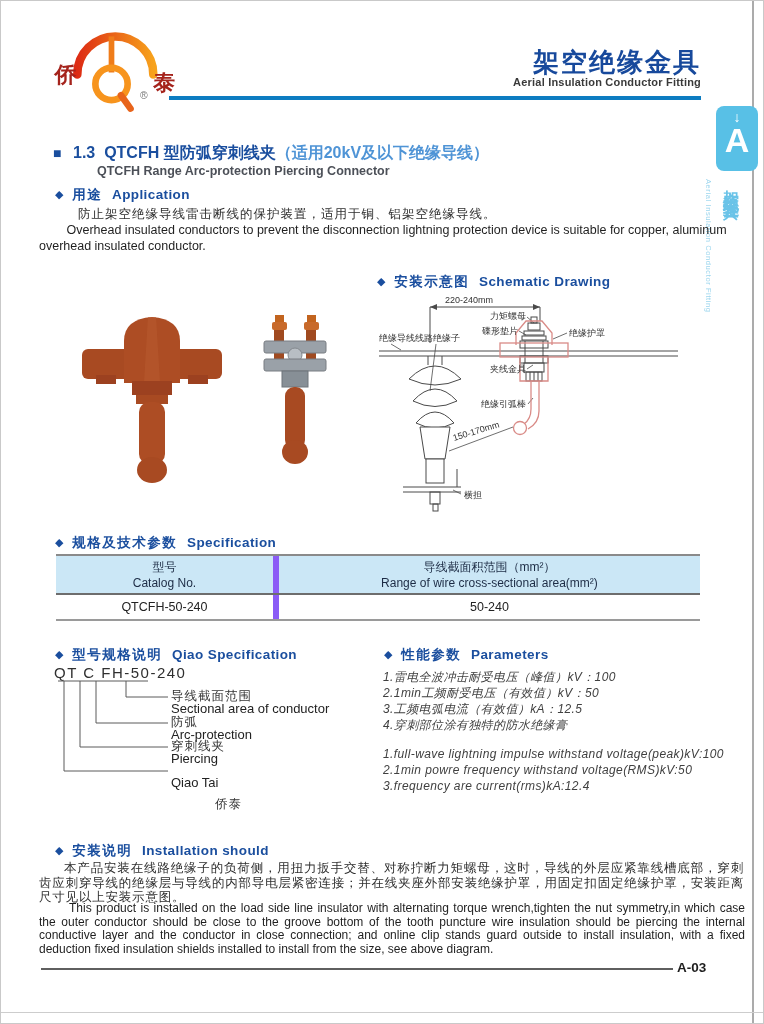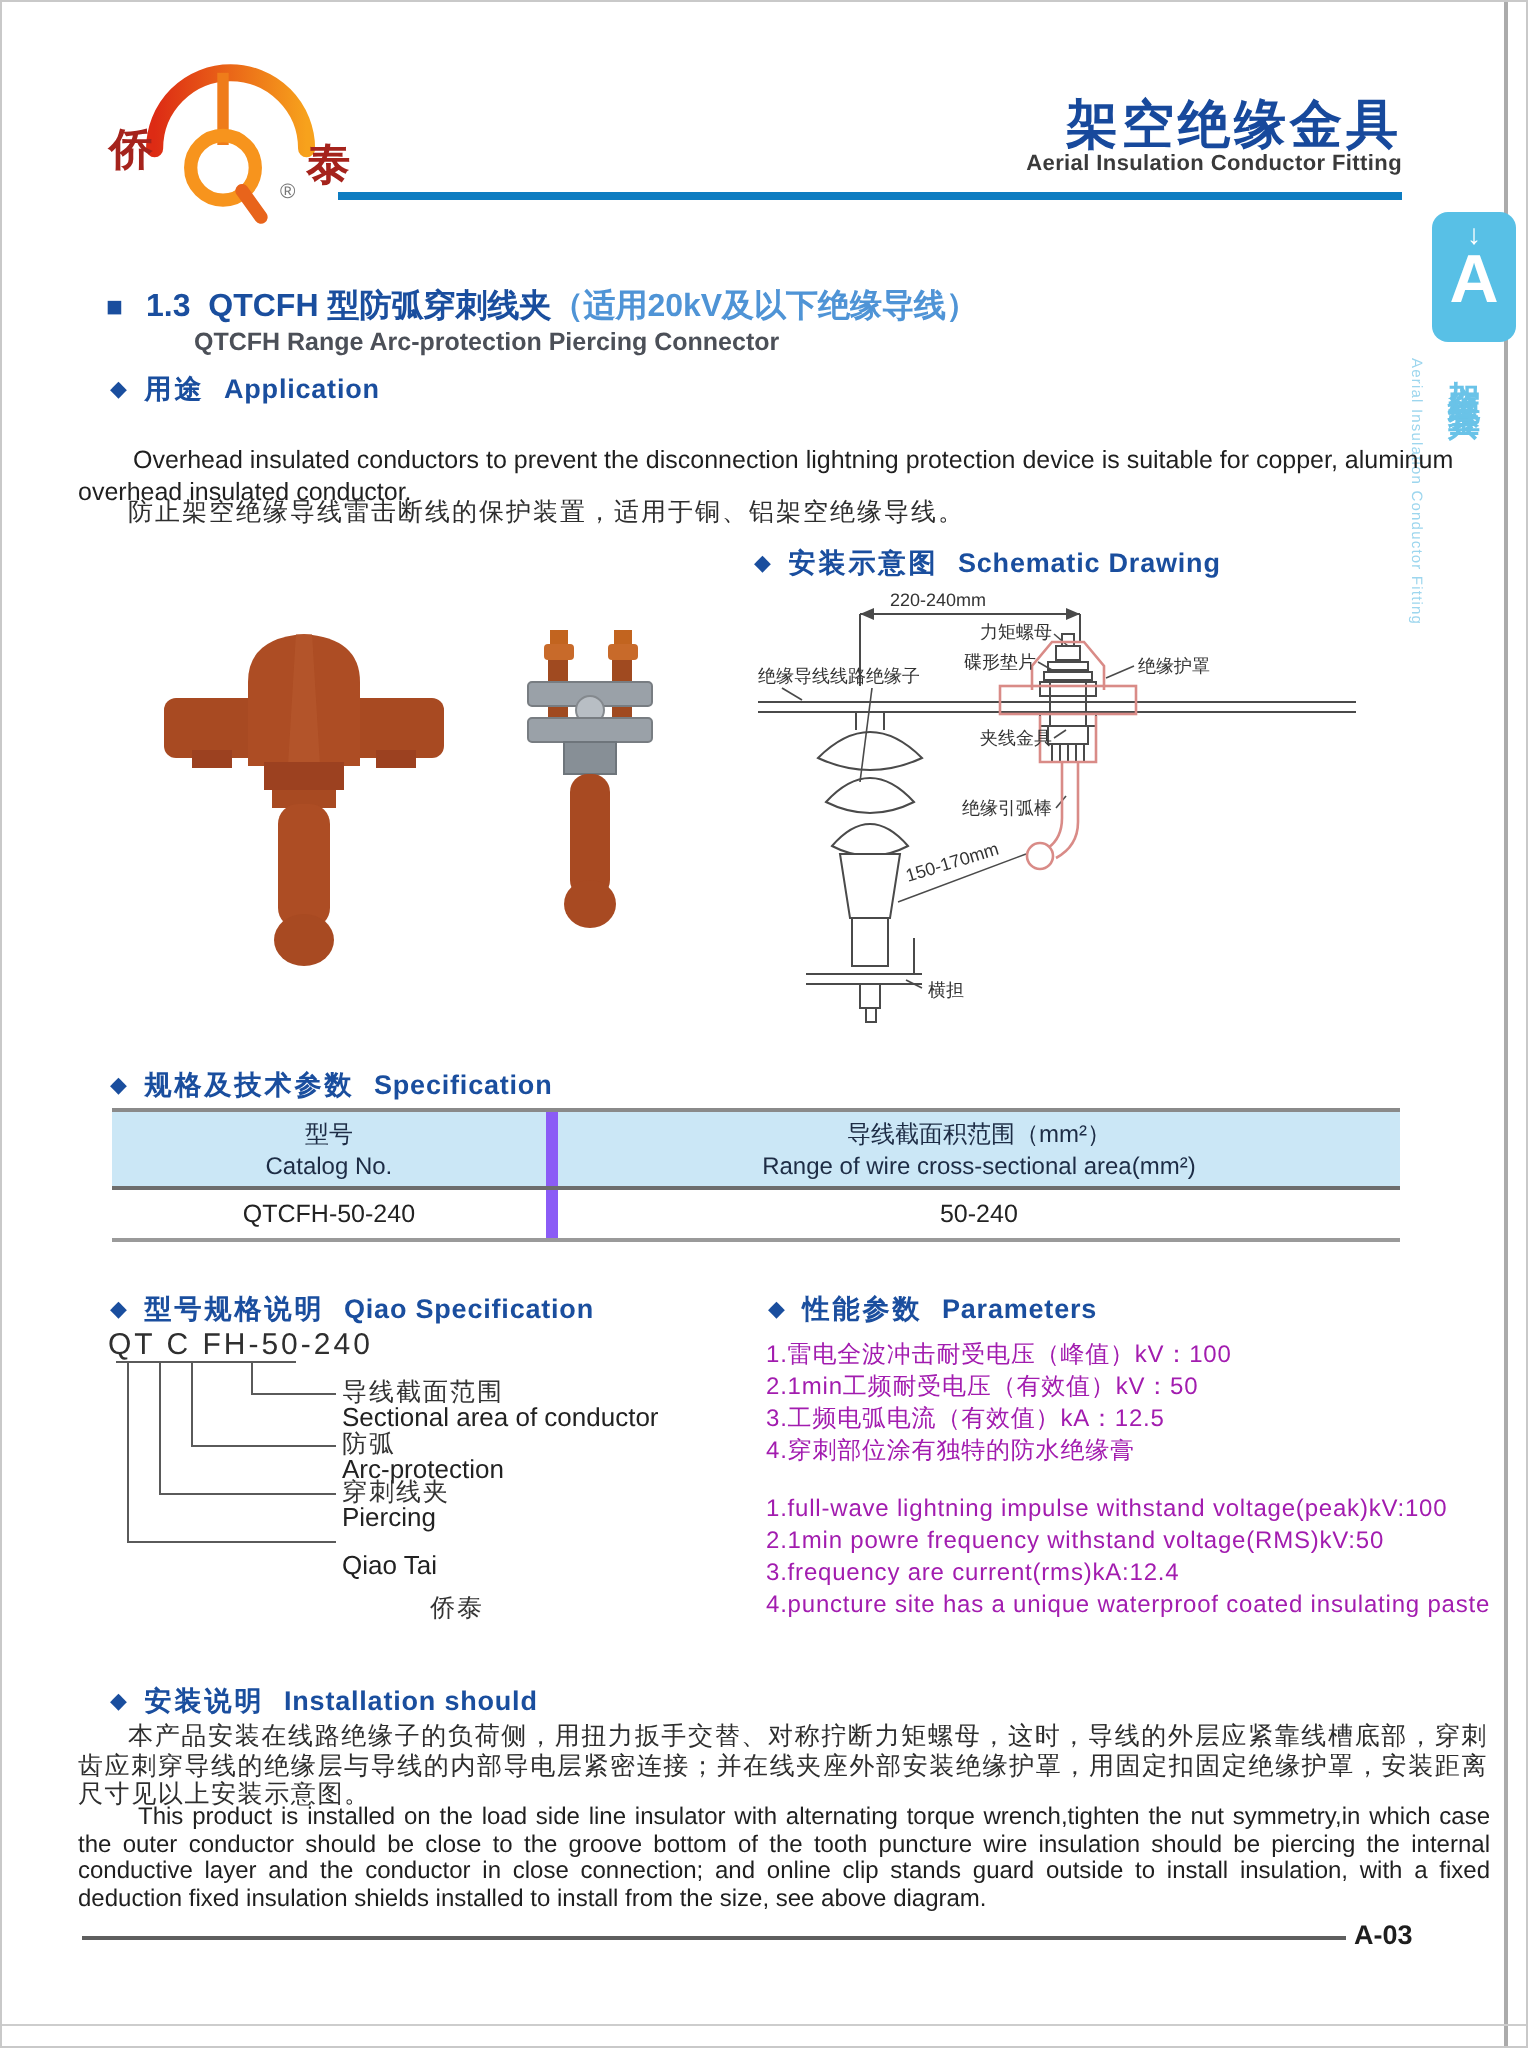--- a/index.html
+++ b/index.html
@@ -40,21 +40,21 @@
               border-top:2px solid #8a8a8a;border-bottom:2px solid #9a9a9a;font-size:12px;}
   .t-head{display:flex;background:#cbe7f6;border-bottom:2px solid #6d6d6d;color:#1d2c45;}
   .t-row{display:flex;}
   .t-c1{width:34%;border-right:6px solid #8b5cf6;text-align:center;padding:3px 0;}
   .t-c2{width:66%;text-align:center;padding:3px 0;}
   .t-row .t-c1,.t-row .t-c2{padding:5px 0;color:#222;font-size:12.5px;}
   
   .mp-cn{position:absolute;left:170px;font-size:12.5px;color:#333;letter-spacing:1px;white-space:nowrap;}
   .mp-en{position:absolute;left:170px;font-size:13px;color:#222;white-space:nowrap;}
   
-  .pi{height:16px;font-size:12px;color:#a21caf;letter-spacing:0.4px;white-space:nowrap;}
+  .pi{height:16px;font-size:12px;color:#404040;letter-spacing:0.4px;white-space:nowrap;font-style:italic;}
   
   .foot-rule{position:absolute;left:40px;top:967px;width:632px;height:2px;background:#5f5f5f;}
   .pagenum{position:absolute;left:676px;top:959px;font-size:13.5px;font-weight:bold;color:#1e1e1e;}
   svg text{font-family:"Liberation Sans","DejaVu Sans",sans-serif;}
 </style>
 </head>
 <body>
 
 <div class="page">
 
@@ -95,21 +95,21 @@
     <span>1.3</span>&nbsp;
     <span>QTCFH 型防弧穿刺线夹</span><span class="note">（适用20kV及以下绝缘导线）</span>
   </div>
   <div class="sec-sub">QTCFH  Range Arc-protection Piercing Connector</div>
 
   <div class="h2" style="left:54px;top:185px;">
     <span class="dm">◆</span>
     <span class="hcn">用途</span>
     <span class="hen">Application</span>
   </div>
-  <div class="abs body-cn" style="left:38px;top:205px;text-indent:2em;margin-top:42px;">防止架空绝缘导线雷击断线的保护装置，适用于铜、铝架空绝缘导线。</div>
+  <div class="abs body-cn" style="left:52px;top:205px;text-indent:2em;">防止架空绝缘导线雷击断线的保护装置，适用于铜、铝架空绝缘导线。</div>
   <div class="abs body-en" style="left:38px;top:221px;width:702px;white-space:normal;text-indent:2.2em;line-height:16px;">Overhead insulated conductors to prevent the disconnection lightning protection device is suitable for copper, aluminum overhead insulated conductor.</div>
 
   <svg class="abs" style="left:75px;top:288px;" width="290" height="205" viewBox="0 0 290 205">
     <g>
       <rect x="6" y="60" width="52" height="30" rx="6" fill="#a84a22"></rect>
       <rect x="94" y="60" width="52" height="30" rx="6" fill="#a84a22"></rect>
       <rect x="20" y="86" width="20" height="9" fill="#9c4120"></rect>
       <rect x="112" y="86" width="20" height="9" fill="#9c4120"></rect>
       <path d="M48 94 L48 52 Q48 30 76 28 Q104 30 104 52 L104 94 Z" fill="#ad4d24"></path>
       <path d="M72 28 L68 94 L84 94 L80 28 Z" fill="#b85a2e" opacity="0.6"></path>
@@ -269,21 +269,20 @@
   <div class="abs" style="left:382px;top:668px;">
     <div class="pi">1.雷电全波冲击耐受电压（峰值）kV：100</div>
     <div class="pi">2.1min工频耐受电压（有效值）kV：50</div>
     <div class="pi">3.工频电弧电流（有效值）kA：12.5</div>
     <div class="pi">4.穿刺部位涂有独特的防水绝缘膏</div>
   </div>
   <div class="abs" style="left:382px;top:746px;">
     <div class="pi">1.full-wave lightning impulse withstand voltage(peak)kV:100</div>
     <div class="pi">2.1min powre frequency withstand voltage(RMS)kV:50</div>
     <div class="pi">3.frequency are current(rms)kA:12.4</div>
-    <div class="pi">4.puncture site has a unique waterproof coated insulating paste</div>
   </div>
 
   <div class="h2" style="left:54px;top:841px;">
     <span class="dm">◆</span>
     <span class="hcn">安装说明</span>
     <span class="hen">Installation should</span>
   </div>
   <div class="abs body-cn" style="left:38px;top:860px;width:705px;white-space:normal;text-indent:2em;line-height:14.5px;text-align:justify;letter-spacing:0.8px;">本产品安装在线路绝缘子的负荷侧，用扭力扳手交替、对称拧断力矩螺母，这时，导线的外层应紧靠线槽底部，穿刺齿应刺穿导线的绝缘层与导线的内部导电层紧密连接；并在线夹座外部安装绝缘护罩，用固定扣固定绝缘护罩，安装距离尺寸见以上安装示意图。</div>
   <div class="abs body-en" style="left:38px;top:901px;width:706px;white-space:normal;text-indent:2.5em;font-size:12px;line-height:13.5px;text-align:justify;">This product is installed on the load side line insulator with alternating torque wrench,tighten the nut symmetry,in which case the outer conductor should be close to the groove bottom of the tooth puncture wire insulation should be piercing the internal conductive layer and the conductor in close connection; and online clip stands guard outside to install insulation, with a fixed deduction fixed insulation shields installed to install from the size, see above diagram.</div>
 

